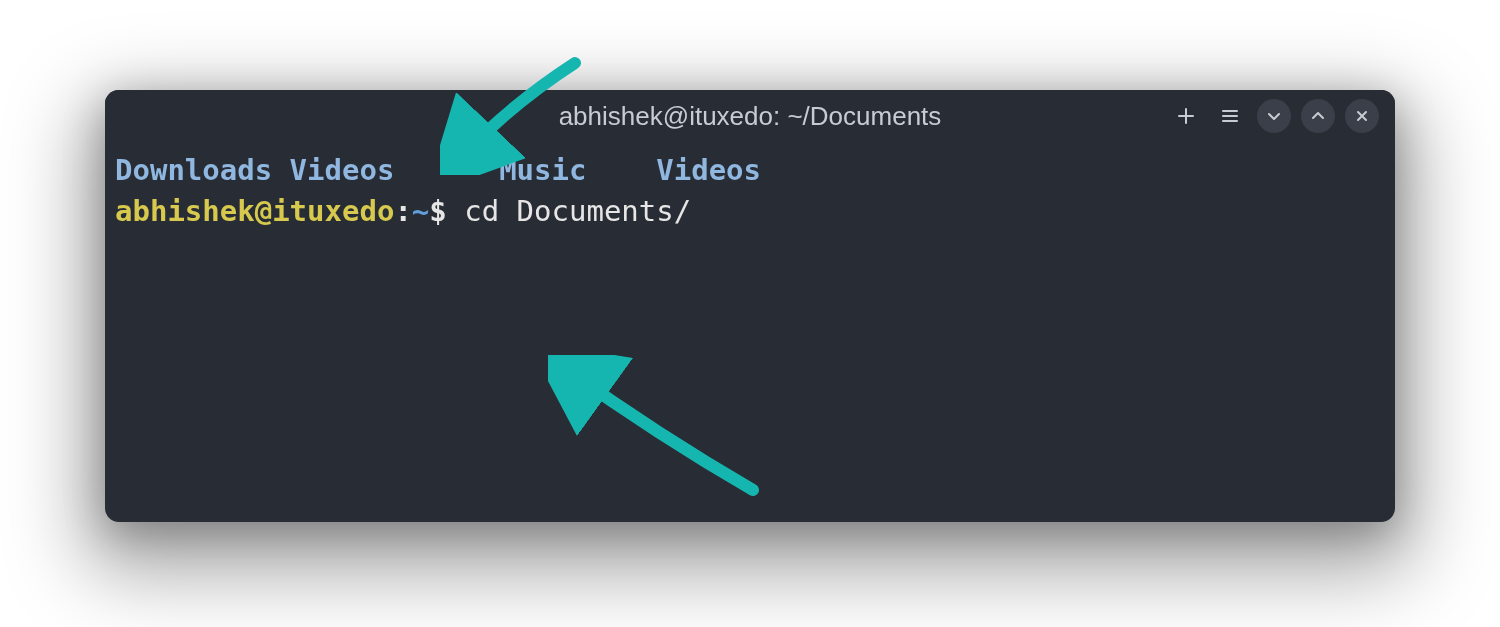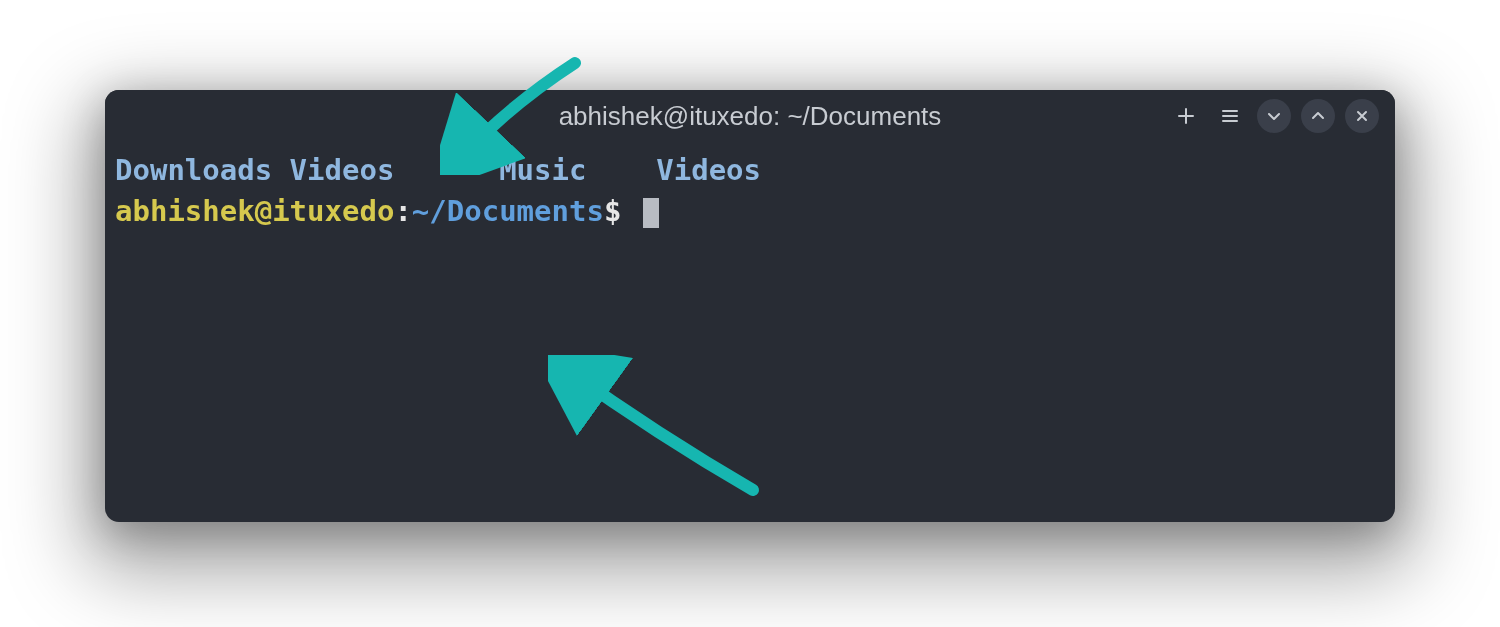--- a/index.html
+++ b/index.html
@@ -130,22 +130,22 @@
       </div>
     </div>
   </div>
 
   <div class="terminal-body">
 
 
 
     <div class="line"><span class="dir">Downloads </span><span class="dir">Videos      </span><span class="dir">Music    </span><span class="dir">Videos</span></div>
 
+    <div class="line"><span class="user">abhishek</span><span class="at">@</span><span class="host">ituxedo</span><span class="colon">:</span><span class="path">~</span><span class="dollar">$ </span><span class="cmd">cd Documents/</span></div>
 
-    <div class="line"><span class="user">abhishek</span><span class="at">@</span><span class="host">ituxedo</span><span class="colon">:</span><span class="path">~/Documents</span><span class="dollar">$ </span><span class="cmd"></span><span class="cursor"></span></div>
   </div>
 </div>
 
 <svg class="arrow" style="left:440px; top:55px;" width="160" height="120" viewBox="0 0 160 120">
   <defs>
     <marker id="ah1" markerWidth="8" markerHeight="8" refX="4" refY="4" orient="auto">
       <path d="M0,0 L8,4 L0,8 Z" fill="#16b6b0"></path>
     </marker>
   </defs>
   <path d="M135,8 Q70,50 18,105" stroke="#16b6b0" stroke-width="12" fill="none" marker-end="url(#ah1)" stroke-linecap="round"></path>

